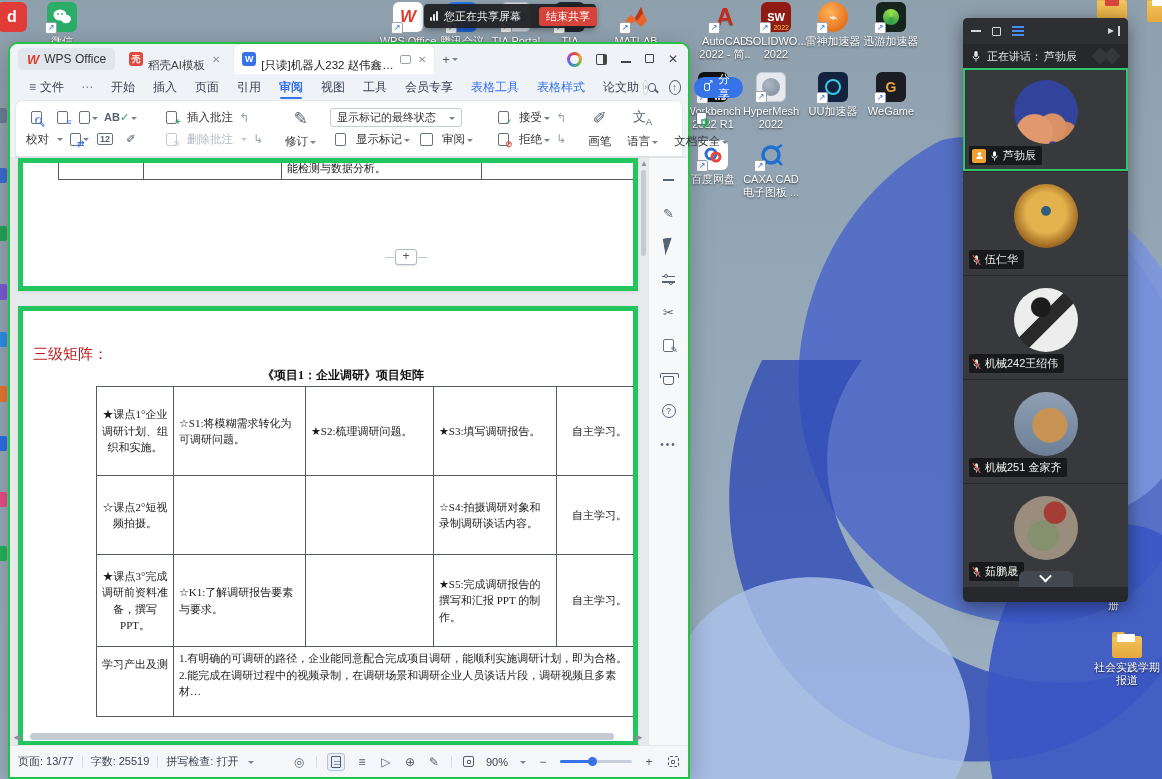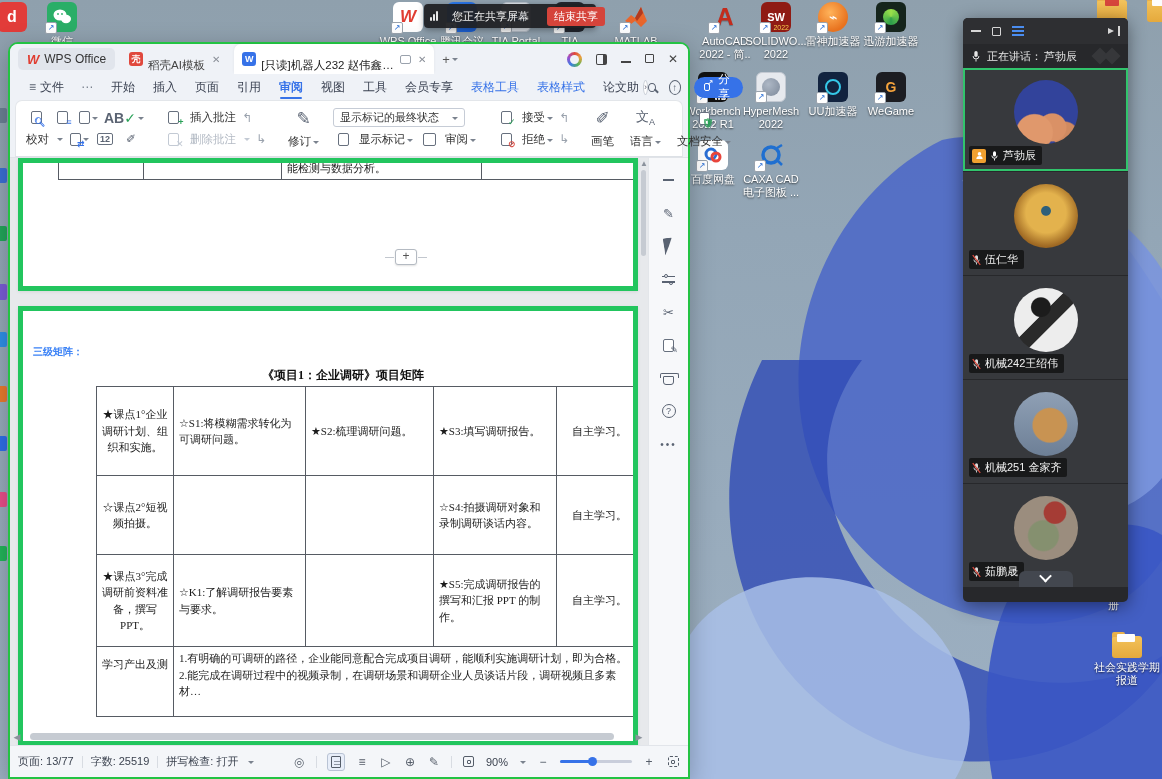--- a/index.html
+++ b/index.html
@@ -16,21 +16,21 @@
   .dicon .lbl { margin-top:3px; font-size:11px; line-height:1.15; color:#fff; text-shadow:0 1px 2px rgba(0,0,0,.75); white-space:pre-line; }
   .sc::before { content:"↗"; position:absolute; left:-2px; bottom:-2px; width:10px; height:10px; background:#fff; border:1px solid #9aa3ad; border-radius:2px; color:#2a6fd6; font-size:8px; line-height:9px; text-align:center; z-index:3; }
   .folder { width:30px; height:22px; background:linear-gradient(180deg,#f3c35c,#e5a93c); border-radius:2px 3px 3px 3px; position:relative; margin:0 auto; }
   .folder::before { content:""; position:absolute; top:-4px; left:0; width:13px; height:5px; background:#e8b14a; border-radius:2px 2px 0 0; }
   .folder .paper { position:absolute; top:-2px; left:5px; width:18px; height:8px; background:#fdfdfd; border-radius:1px; }
   .folder .paper.red { background:#d6453c; left:8px; width:14px; }
   .sliver { position:absolute; left:0; width:7px; border-radius:0 2px 2px 0; z-index:1; }
 
   
   .banner { position:absolute; left:424px; top:4px; height:24px; width:172px; background:rgba(32,33,36,.95); border-radius:4px; display:flex; align-items:center; gap:6px; padding:0 6px; z-index:40; box-shadow:0 2px 6px rgba(0,0,0,.35); }
-  .banner .txt { color:#f0f0f0; font-size:11px; white-space:nowrap;margin-left:8px; }
+  .banner .txt { color:#f0f0f0; font-size:11px; white-space:nowrap; }
   .sigbars { display:flex; align-items:flex-end; gap:1px; height:10px; }
   .sigbars i { width:2px; background:#e8e8e8; border-radius:1px; }
   .banner .vdiv { width:1px; height:12px; background:#565a60; }
   .endbtn { background:#d5443b; color:#fff; font-size:11px; border:none; border-radius:3px; padding:2px 7px; white-space:nowrap; cursor:pointer; }
 
   
   .wps { position:absolute; left:8px; top:42px; width:682px; height:737px; border:2px solid #23c343; border-radius:10px 10px 0 0; background:#eff2f7; z-index:10; display:flex; flex-direction:column; box-shadow:0 6px 24px rgba(0,0,0,.25); }
   .titlebar { height:30px; display:flex; align-items:center; padding:0 6px 0 8px; background:#eff2f7; border-radius:8px 8px 0 0; }
   .homebtn { display:flex; align-items:center; gap:5px; height:22px; padding:0 9px; border-radius:5px; background:#e1e5ec; font-size:12px; color:#333; }
   .wlogo { color:#e03d31; font-weight:700; font-style:italic; font-size:13px; }
@@ -79,21 +79,21 @@
   .arr { color:#9aa2ad; font-size:12px; }
 
   
   .docarea { position:relative; flex:1; background:#e7e9ec; overflow:hidden; border-top:1px solid #e0e3e8; }
   .page { position:absolute; background:#fff; border:5px solid #22c55e; box-shadow:0 1px 3px rgba(0,0,0,.08); overflow:hidden; }
   .page1 { left:8px; top:0; width:620px; height:133px; }
   .page2 { left:8px; top:148px; width:620px; height:440px; }
   .dtable { border-collapse:collapse; table-layout:fixed; font-family:"Liberation Serif","DejaVu Serif",serif; font-size:11px; color:#1c1c1c; }
   .dtable td { border:1px solid #565b63; padding:3px 5px; vertical-align:middle; line-height:1.5; }
   .center { text-align:center; }
-  .heading2 { position:absolute; left:10px; top:34px; font-family:"Liberation Serif","DejaVu Serif",serif; font-weight:700; font-size:10px; color:#3b82f6; }
+  .heading2 { position:absolute; left:10px; top:34px; font-family:"Liberation Serif","DejaVu Serif",serif; font-weight:400; font-size:15px; color:#b91c1c; }
   .mtitle { position:absolute; left:40px; top:56px; width:560px; text-align:center; font-family:"Liberation Serif","DejaVu Serif",serif; font-weight:700; font-size:12px; color:#111; }
   .diagcell { position:relative; background-image:linear-gradient(to bottom right, transparent calc(50% - .6px), #565b63 calc(50% - .6px), #565b63 calc(50% + .6px), transparent calc(50% + .6px)); }
   .diagcell .dtop { position:absolute; top:4px; right:6px; }
   .diagcell .dbot { position:absolute; bottom:4px; left:6px; }
   .hcell .t { text-align:center; }
   .hcell .d { text-align:left; }
   .addrow { position:absolute; left:372px; top:86px; width:22px; height:16px; background:#fff; border:1px solid #b4bac2; border-radius:3px; color:#555; font-size:12px; line-height:13px; text-align:center; box-shadow:0 1px 2px rgba(0,0,0,.12); }
   .addrow::before,.addrow::after { content:""; position:absolute; top:7px; width:9px; height:1px; background:#c2c7ce; }
   .addrow::before { left:-11px; } .addrow::after { right:-11px; }
 
@@ -432,21 +432,21 @@
         <span class="ig">
             <span class="i-doc">
               <span class="bdg bl">≡</span>
             </span>
           </span>
         <span class="ig">
             <span class="i-doc"></span>
             <span class="caret"></span>
           </span>
         <span class="ig">
-            <span style="font-size:14px;font-weight:700;text-align:right;">AB<span class="g">✓</span></span>
+            <span style="font-size:11px;font-weight:700;text-align:right;">AB<span class="g">✓</span></span>
             <span class="caret"></span>
           </span>
       </div>
       <div class="rrow">
         <span class="rlbl"><span>校对</span></span>
           <span class="caret"></span>
         <span class="ig">
             <span class="i-doc">
               <span class="bdg bl">⇄</span>
             </span>

